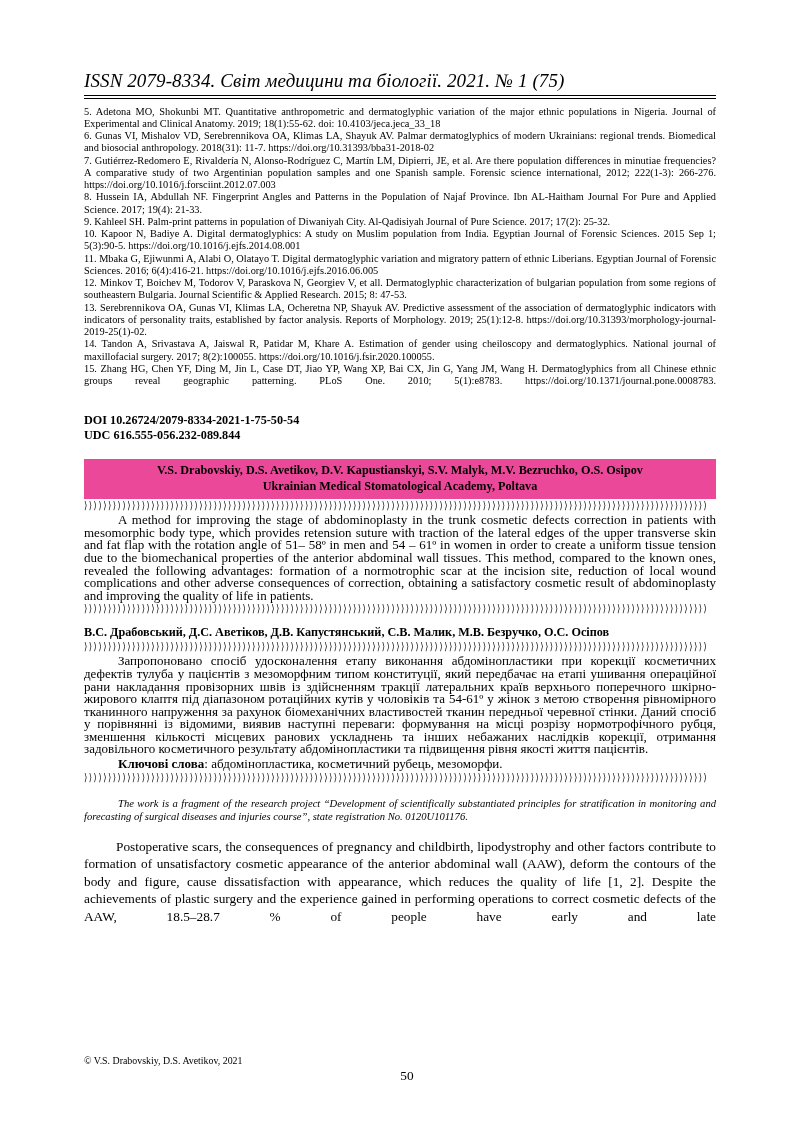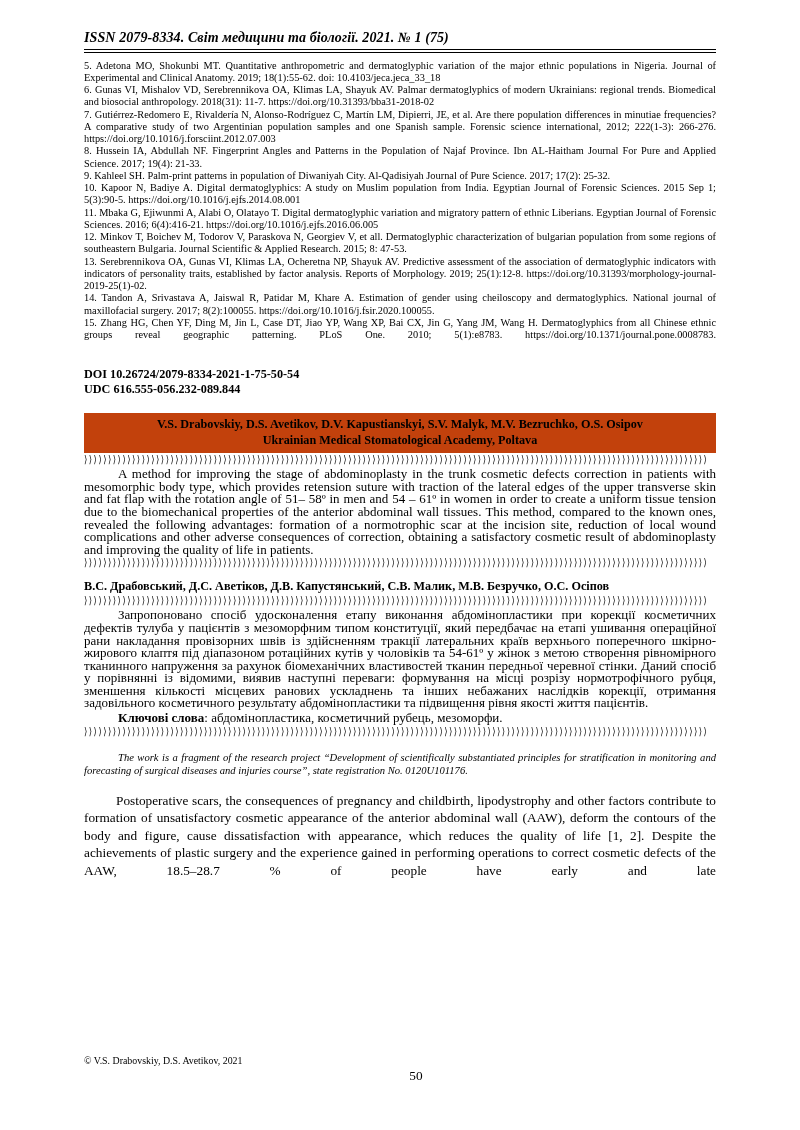--- a/index.html
+++ b/index.html
@@ -19,24 +19,24 @@
     position: absolute;
     left: 84px;
     top: 0;
     width: 632px;
     height: 1130px;
   }
 
   
   .running-head {
     font-style: italic;
-    font-weight: bold;
-    font-size: 14px;
+    font-weight: normal;
+    font-size: 19px;
     letter-spacing: .1px;
-    padding-top: 30px;
+    padding-top: 70px;
     white-space: nowrap;
   }
   .header-rule {
     border-top: 1.6px solid #000;
     border-bottom: 0.9px solid #000;
     height: 1.6px;
     margin-top: 3px;
     margin-bottom: 7px;
   }
 
@@ -65,21 +65,21 @@
     margin-top: 26px;
     font-weight: bold;
     font-size: 12.2px;
     line-height: 14.5px;
     font-family: Liberation Serif, serif;
   }
 
   
   .author-bar {
     margin-top: 17px;
-    background: #c2410c;
+    background: #ec4899;
     text-align: center;
     font-weight: bold;
     font-size: 12.2px;
     line-height: 15.4px;
     padding: 4px 6px 5px 6px;
   }
   .article-title {
     text-align: center;
     font-weight: bold;
     font-size: 13.2px;
@@ -155,21 +155,21 @@
 
   
   .copyright {
     position: absolute;
     left: 0;
     top: 1055px;
     font-size: 9.9px;
   }
   .folio {
     position: absolute;
-    left: 16px;
+    left: 7px;
     top: 1068px;
     width: 632px;
     text-align: center;
     font-size: 13.3px;
   }
 </style>
 </head>
 <body>
 
 <div class="page">

